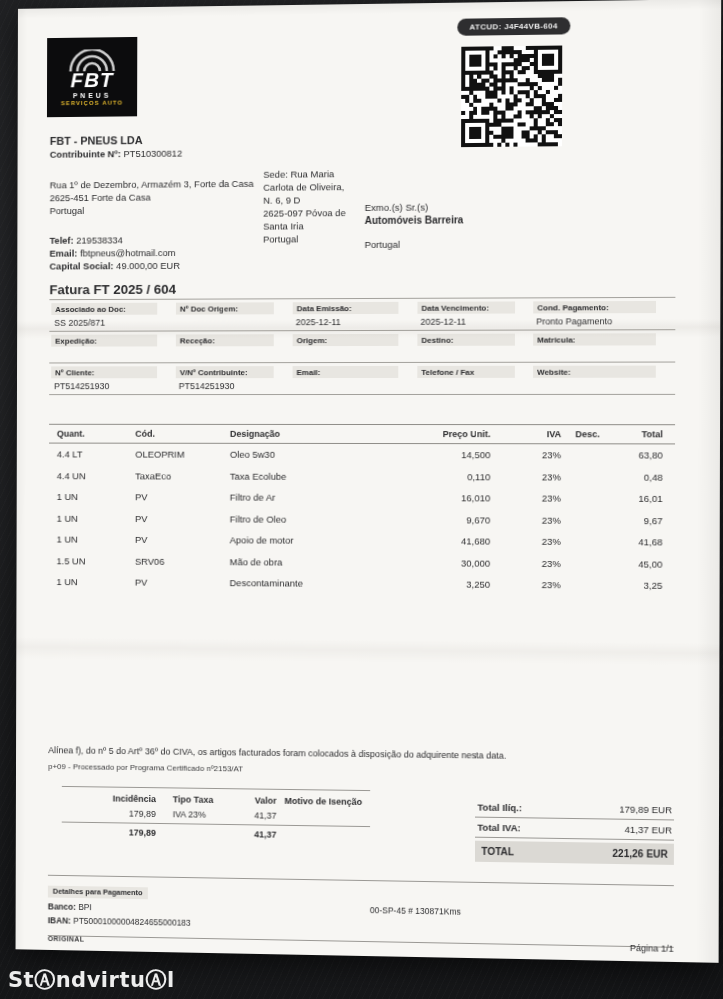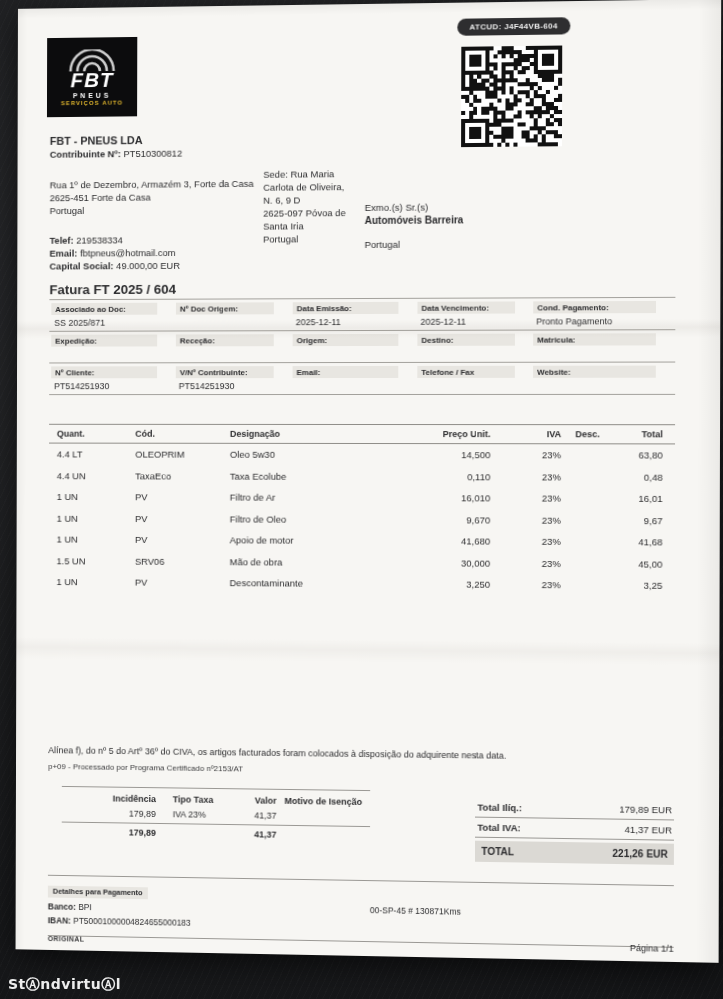--- a/index.html
+++ b/index.html
@@ -76,21 +76,21 @@
   .payment{position:absolute;left:33px;top:876px;width:627px;border-top:1px solid #9a9894;border-bottom:1px solid #9a9894;padding:4px 0 10px}
   .pay-title{display:inline-block;background:#e8e6e1;font-size:7.5px;font-weight:700;padding:1.5px 5px}
   .pay-row{font-size:8.5px;margin-top:4px}
   .pay-ref{position:absolute;left:326px;top:24px;font-size:8.5px}
 
   
   .footer{position:absolute;left:33px;top:934px;width:627px;display:flex;justify-content:space-between;align-items:flex-end}
   .orig{font-size:7px;letter-spacing:0.4px;color:#3c3c3e;font-weight:600}
   .page{font-size:9px}
 
-  .watermark{position:absolute;left:8px;bottom:5px;color:#ededed;font-size:14px;font-weight:700;letter-spacing:0.5px;z-index:3;font-family:"DejaVu Sans",sans-serif}
+  .watermark{position:absolute;left:8px;bottom:5px;color:#ededed;font-size:21px;font-weight:700;letter-spacing:0.5px;z-index:3;font-family:"DejaVu Sans",sans-serif}
 </style>
 </head>
 <body>
 
 <div class="scene">
   <div class="paper">
 
     <div class="logo">
       <svg class="logo-arcs" width="56" height="22" viewBox="0 0 56 22">
         <g fill="none" stroke="#cfcfcf" stroke-width="2.6">

